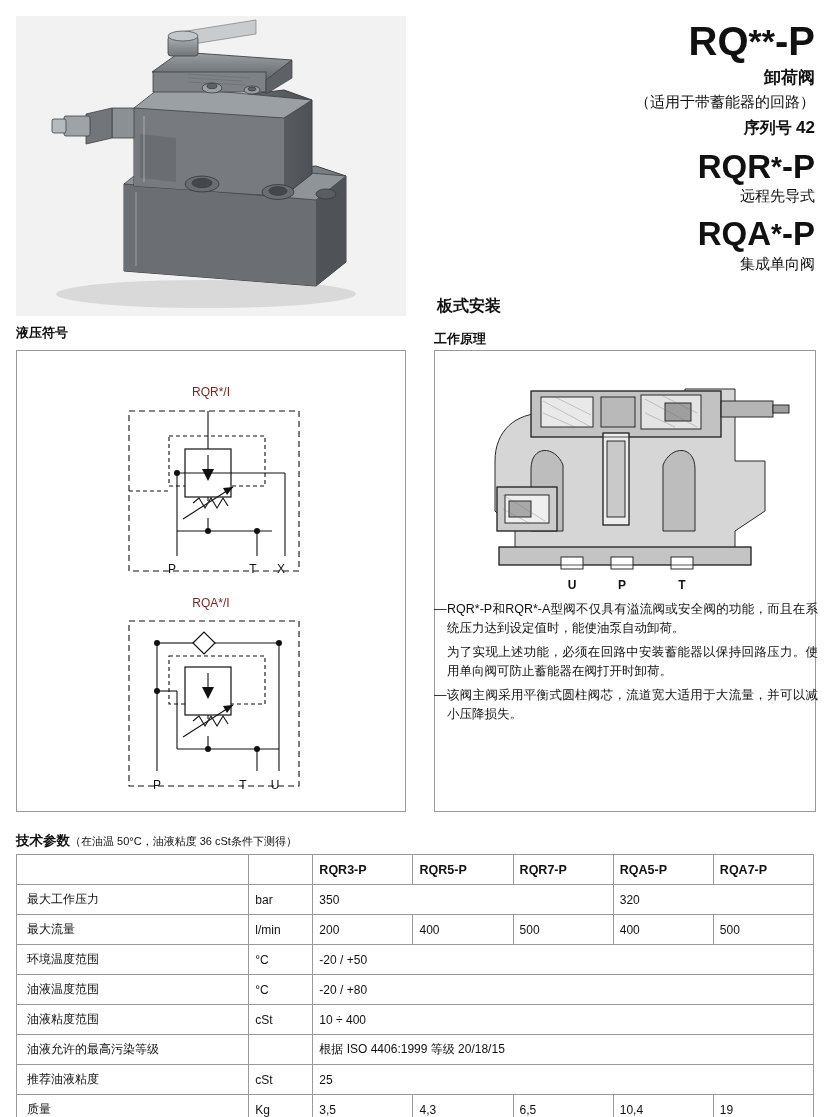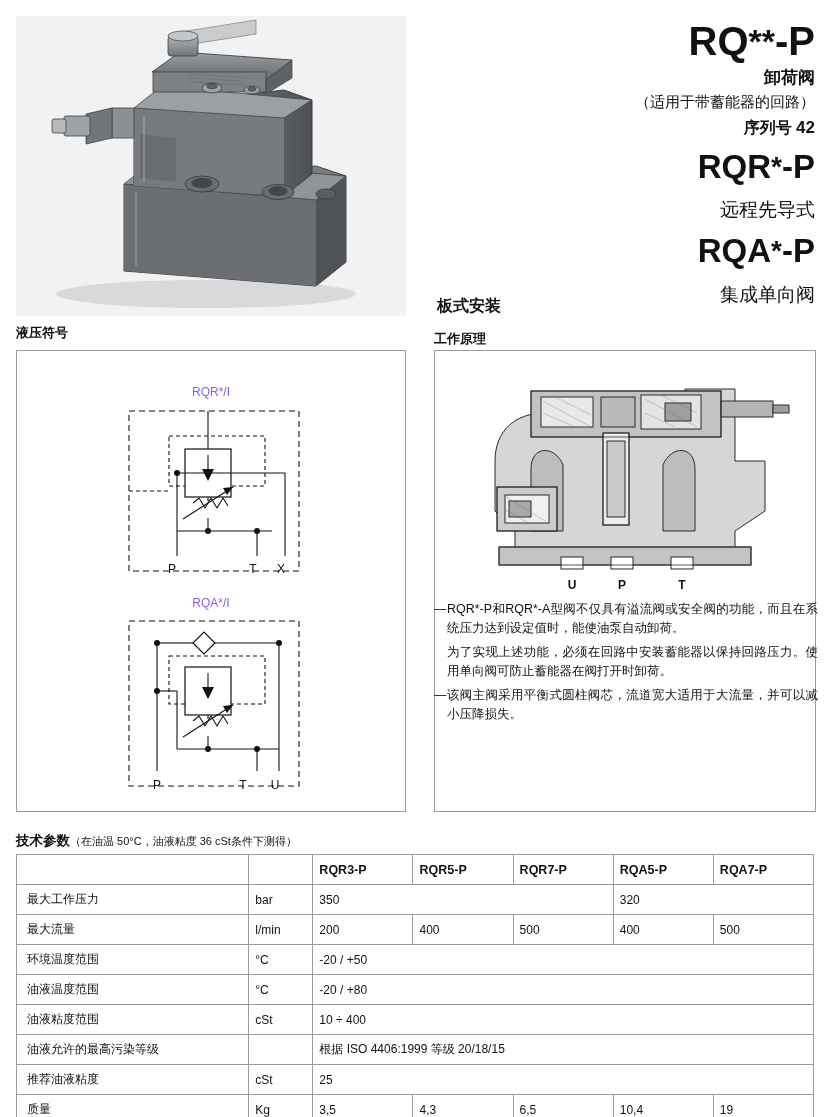--- a/index.html
+++ b/index.html
@@ -49,22 +49,22 @@
   .series-line .num { font-size: 17px; }
   .title-sec {
     font-size: 33px;
     font-weight: bold;
     line-height: 1.1;
     margin-top: 10px;
     color: #111;
   }
   .title-sec .star { font-size: 28px; vertical-align: 2px; }
   .sec-desc {
-    font-size: 19px;
-    margin-top: 12px;
+    font-size: 15px;
+    margin-top: 2px;
     color: #111;
   }
   .mount-label {
     position: absolute;
     left: 437px; top: 296px;
     font-size: 16px;
     font-weight: bold;
     color: #111;
   }
 
@@ -93,21 +93,21 @@
     position: absolute;
     border: 1px solid #9a9a9a;
     background: #fff;
   }
   .panel-symbols { left: 16px; top: 350px; width: 390px; height: 462px; }
   .panel-principle { left: 434px; top: 350px; width: 382px; height: 462px; }
 
   .sym-label {
     position: absolute;
     font-size: 12px;
-    color: #8b5cf6;
+    color: #7f1d1d;
     text-align: center;
     width: 100%;
   }
 
   
   .principle-text {
     position: absolute;
     left: 434px; top: 600px;
     width: 384px;
     font-size: 12.5px;

